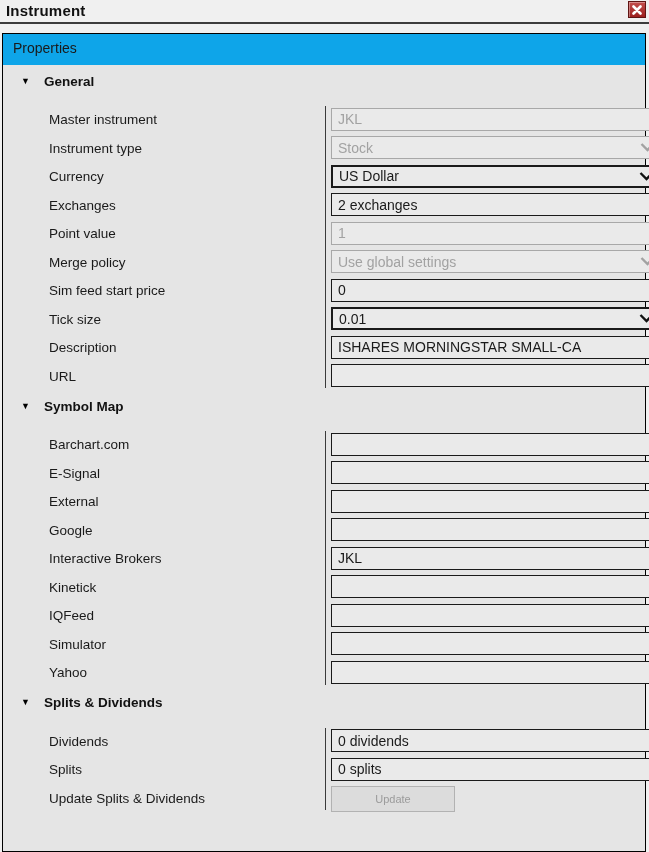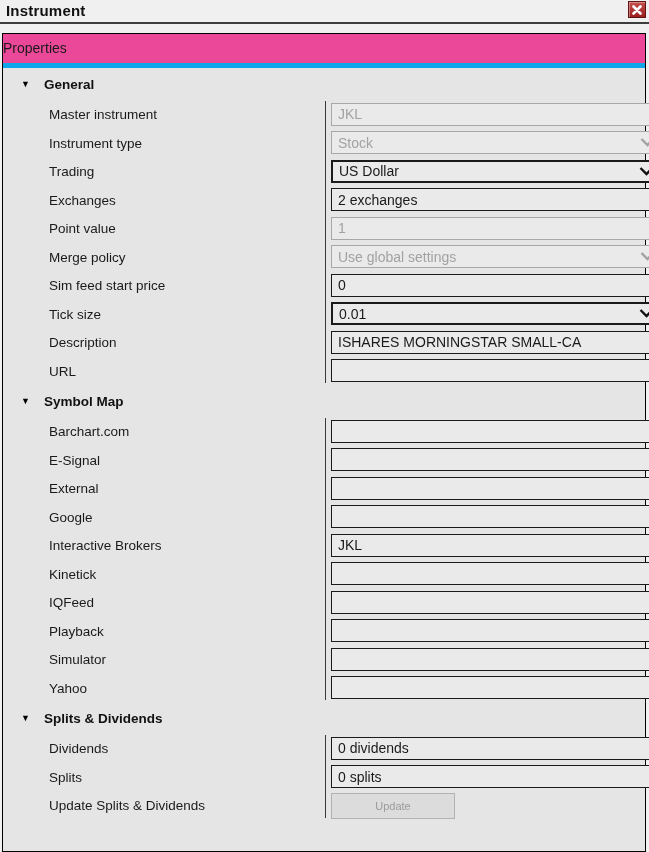--- a/index.html
+++ b/index.html
@@ -34,24 +34,24 @@
   }
   
   .panel{
     position:absolute;left:2px;right:3px;top:33px;bottom:0;
     border:1px solid #000;
     background:#e5e5e5;
     box-sizing:border-box;
   }
   .panel-header{
     height:29px;
-    background:#ec4899;
-    border-bottom:5px solid #0ea5e9;
+    background:#0ea5e9;
+    border-bottom:2px solid #0ea5e9;
     line-height:29px;
-    padding-left:0;
+    padding-left:10px;
     font-size:14px;color:#1a1a1a;
   }
   .panel-content{
     position:relative;
   }
   
   .section-header{
     height:32px;
     display:flex;align-items:center;
     padding-left:18px;
@@ -60,20 +60,21 @@
   .tri{
     font-size:9px;color:#000;width:12px;
     margin-right:11px;
     line-height:1;
   }
   .section-title{
     font-size:13.5px;font-weight:700;color:#111;text-align:center;
   }
   .rows{
     position:relative;
+    margin-top:8px;
   }
   .rows::before{
     content:"";
     position:absolute;left:322px;top:1px;bottom:2px;
     width:1px;background:#3a3a3a;
   }
   .row{
     position:relative;
     height:28.5px;
   }
@@ -149,21 +150,21 @@
             <div class="field combo disabled">
               <span class="val">Stock</span>
               <span class="chev">
                 <svg width="15" height="9" viewBox="0 0 15 9">
                   <path d="M1.5 1 L7.5 7 L13.5 1" fill="none" stroke="currentColor" stroke-width="2.4"></path>
                 </svg>
               </span>
             </div>
           </div>
           <div class="row">
-            <span class="lbl">Trading</span>
+            <span class="lbl">Currency</span>
             <div class="field combo">
               <span class="val">US Dollar</span>
               <span class="chev">
                 <svg width="15" height="9" viewBox="0 0 15 9">
                   <path d="M1.5 1 L7.5 7 L13.5 1" fill="none" stroke="currentColor" stroke-width="2.4"></path>
                 </svg>
               </span>
             </div>
           </div>
           <div class="row">
@@ -262,26 +263,20 @@
               <span class="val"></span>
             </div>
           </div>
           <div class="row">
             <span class="lbl">IQFeed</span>
             <div class="field">
               <span class="val"></span>
             </div>
           </div>
           <div class="row">
-            <span class="lbl">Playback</span>
-            <div class="field">
-              <span class="val"></span>
-            </div>
-          </div>
-          <div class="row">
             <span class="lbl">Simulator</span>
             <div class="field">
               <span class="val"></span>
             </div>
           </div>
           <div class="row">
             <span class="lbl">Yahoo</span>
             <div class="field">
               <span class="val"></span>
             </div>

